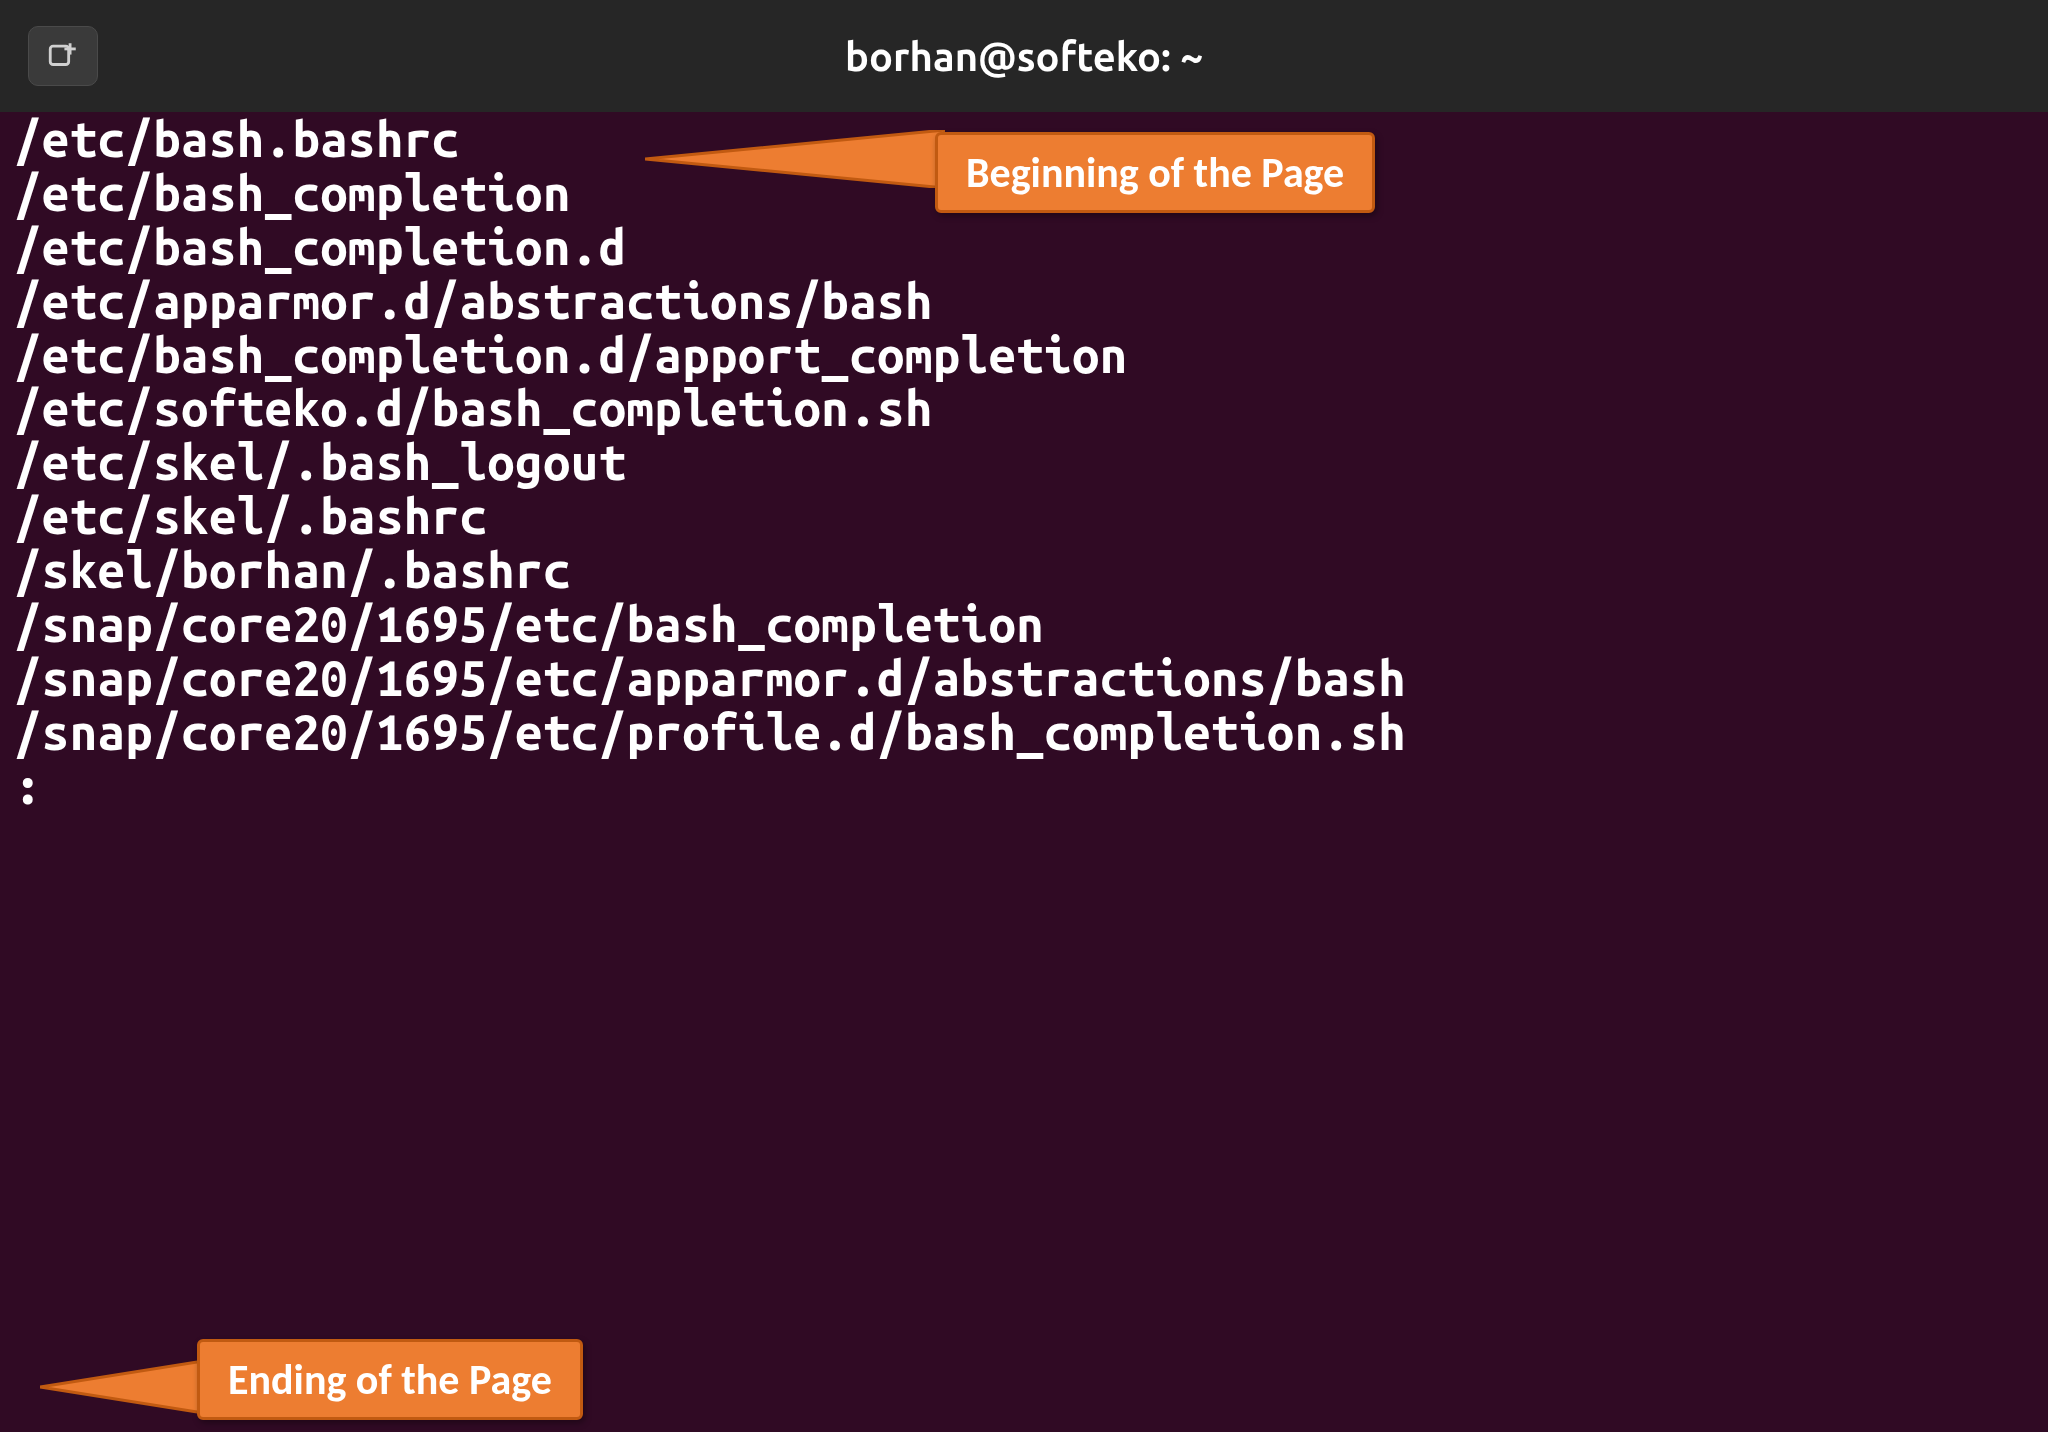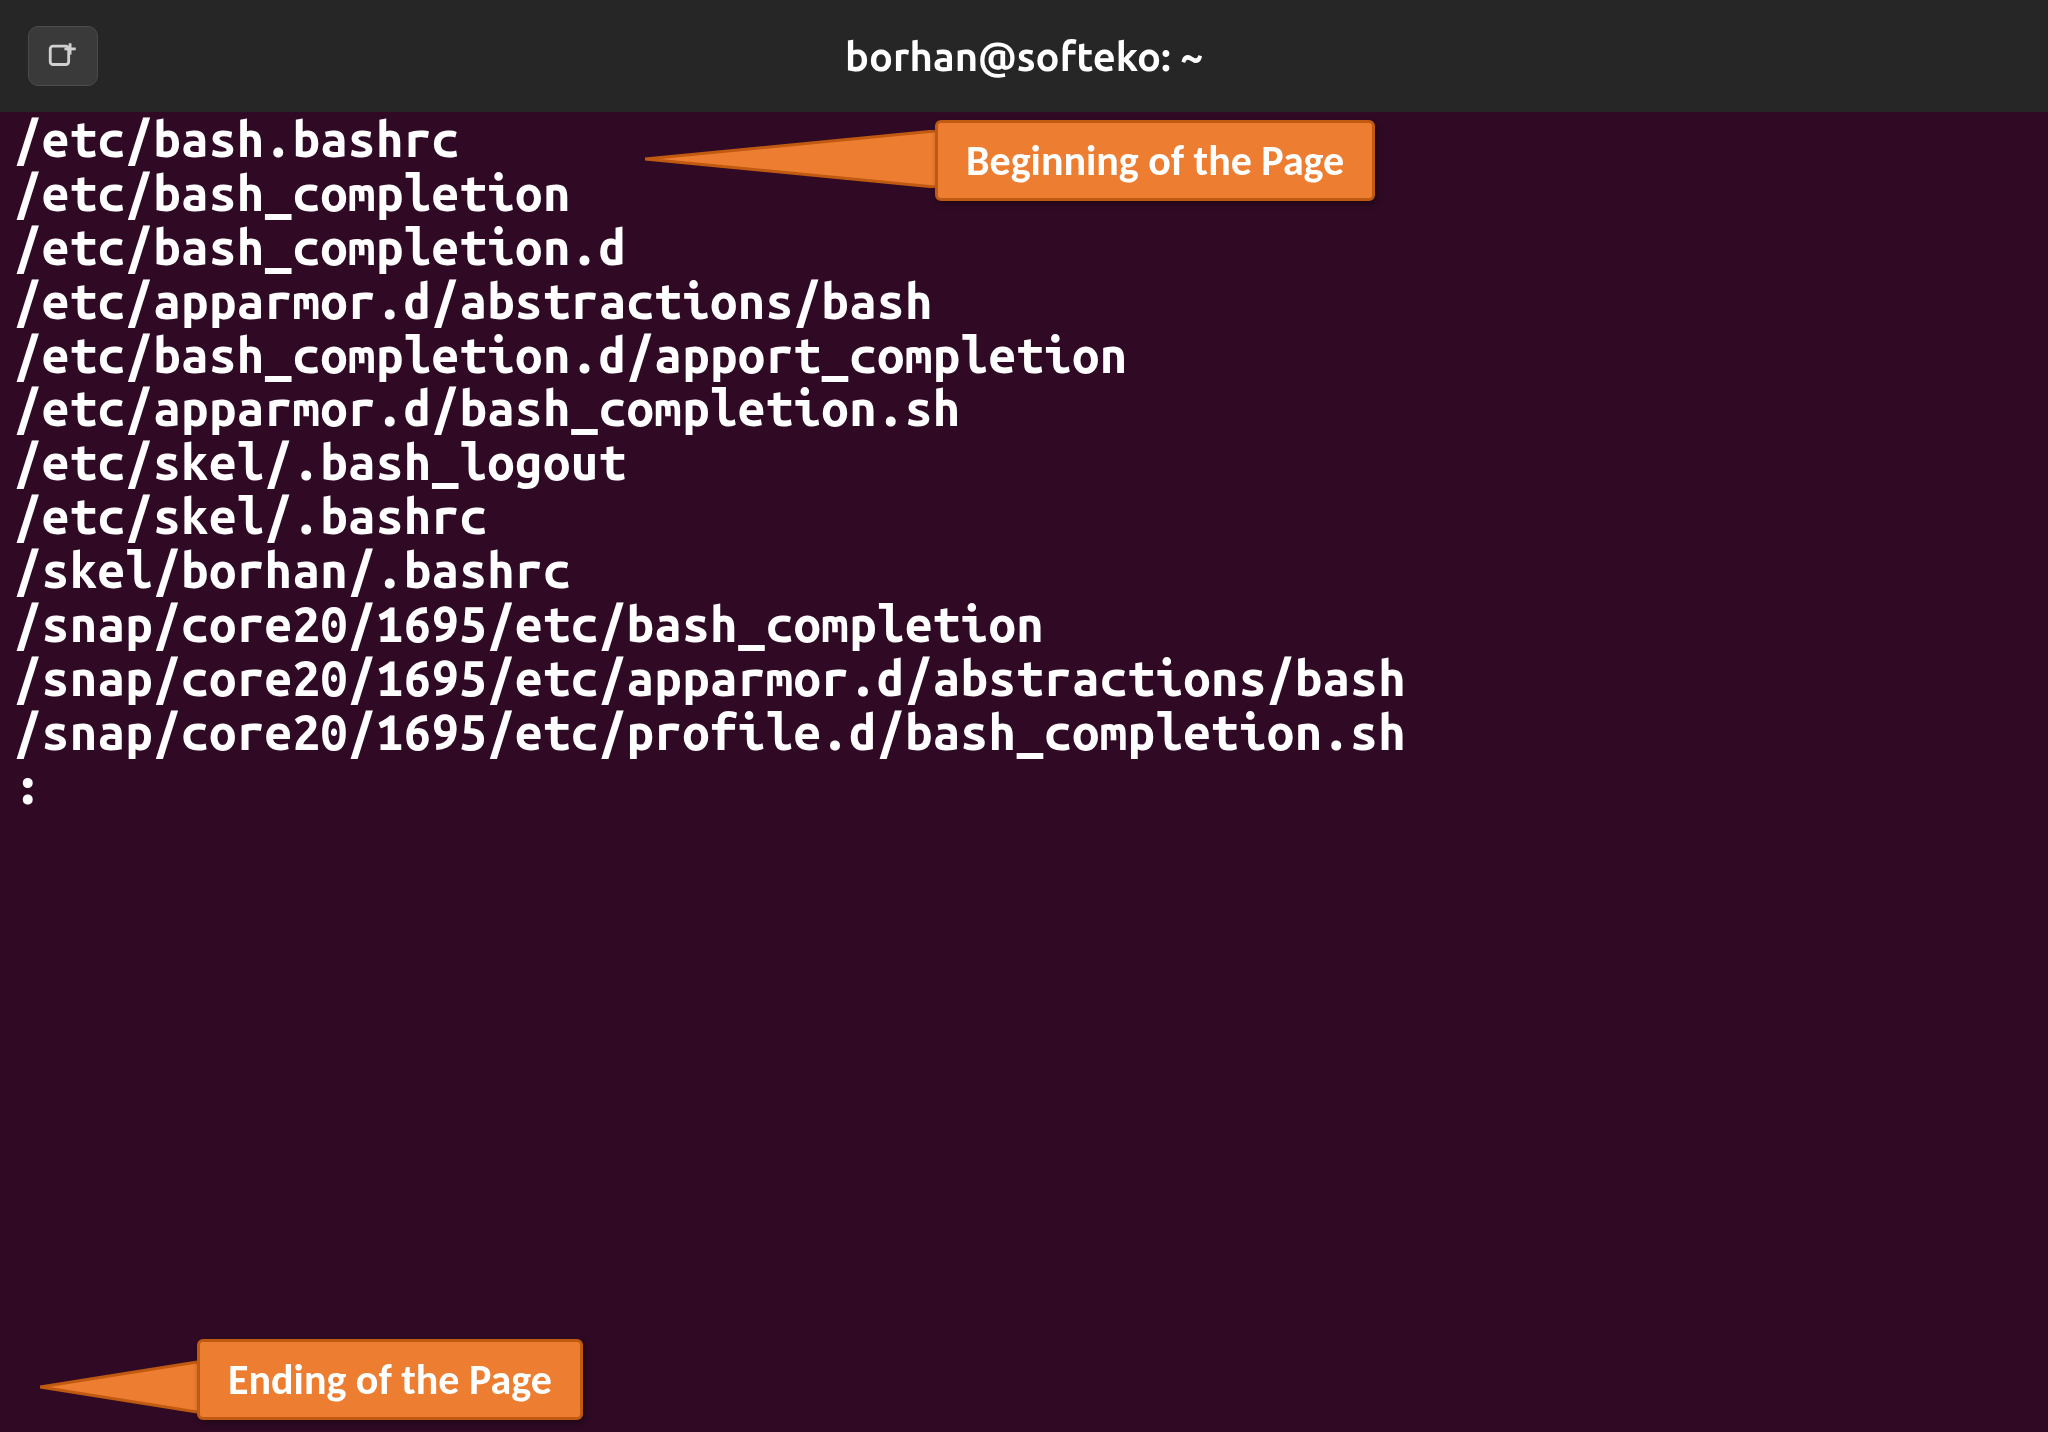--- a/index.html
+++ b/index.html
@@ -67,21 +67,21 @@
       color: #ffffff;
       font-family: "Calibri", "Arial", sans-serif;
       font-size: 42px;
       font-weight: bold;
       padding: 12px 28px;
       border: 3px solid #c15a11;
       border-radius: 6px;
       box-shadow: 2px 3px 6px rgba(0,0,0,0.35);
     }
     .callout-top {
-      top: 120px;
+      top: 132px;
       left: 935px;
       text-align: right;
     }
     .callout-bottom {
       bottom: 12px;
       left: 197px;
     }
     .pointer-top {
       position: absolute;
       top: 130px;
@@ -112,21 +112,21 @@
   </div>
   <div class="window-title">borhan@softeko: ~</div>
 </div>
 
 <div class="terminal-content">
   <div class="terminal-line">/etc/bash.bashrc</div>
   <div class="terminal-line">/etc/bash_completion</div>
   <div class="terminal-line">/etc/bash_completion.d</div>
   <div class="terminal-line">/etc/apparmor.d/abstractions/bash</div>
   <div class="terminal-line">/etc/bash_completion.d/apport_completion</div>
-  <div class="terminal-line">/etc/apparmor.d/bash_completion.sh</div>
+  <div class="terminal-line">/etc/softeko.d/bash_completion.sh</div>
   <div class="terminal-line">/etc/skel/.bash_logout</div>
   <div class="terminal-line">/etc/skel/.bashrc</div>
   <div class="terminal-line">/skel/borhan/.bashrc</div>
   <div class="terminal-line">/snap/core20/1695/etc/bash_completion</div>
   <div class="terminal-line">/snap/core20/1695/etc/apparmor.d/abstractions/bash</div>
   <div class="terminal-line">/snap/core20/1695/etc/profile.d/bash_completion.sh</div>
   <div class="terminal-line">:</div>
 </div>
 
 <svg class="pointer-top" viewBox="0 0 300 58" preserveAspectRatio="none">

